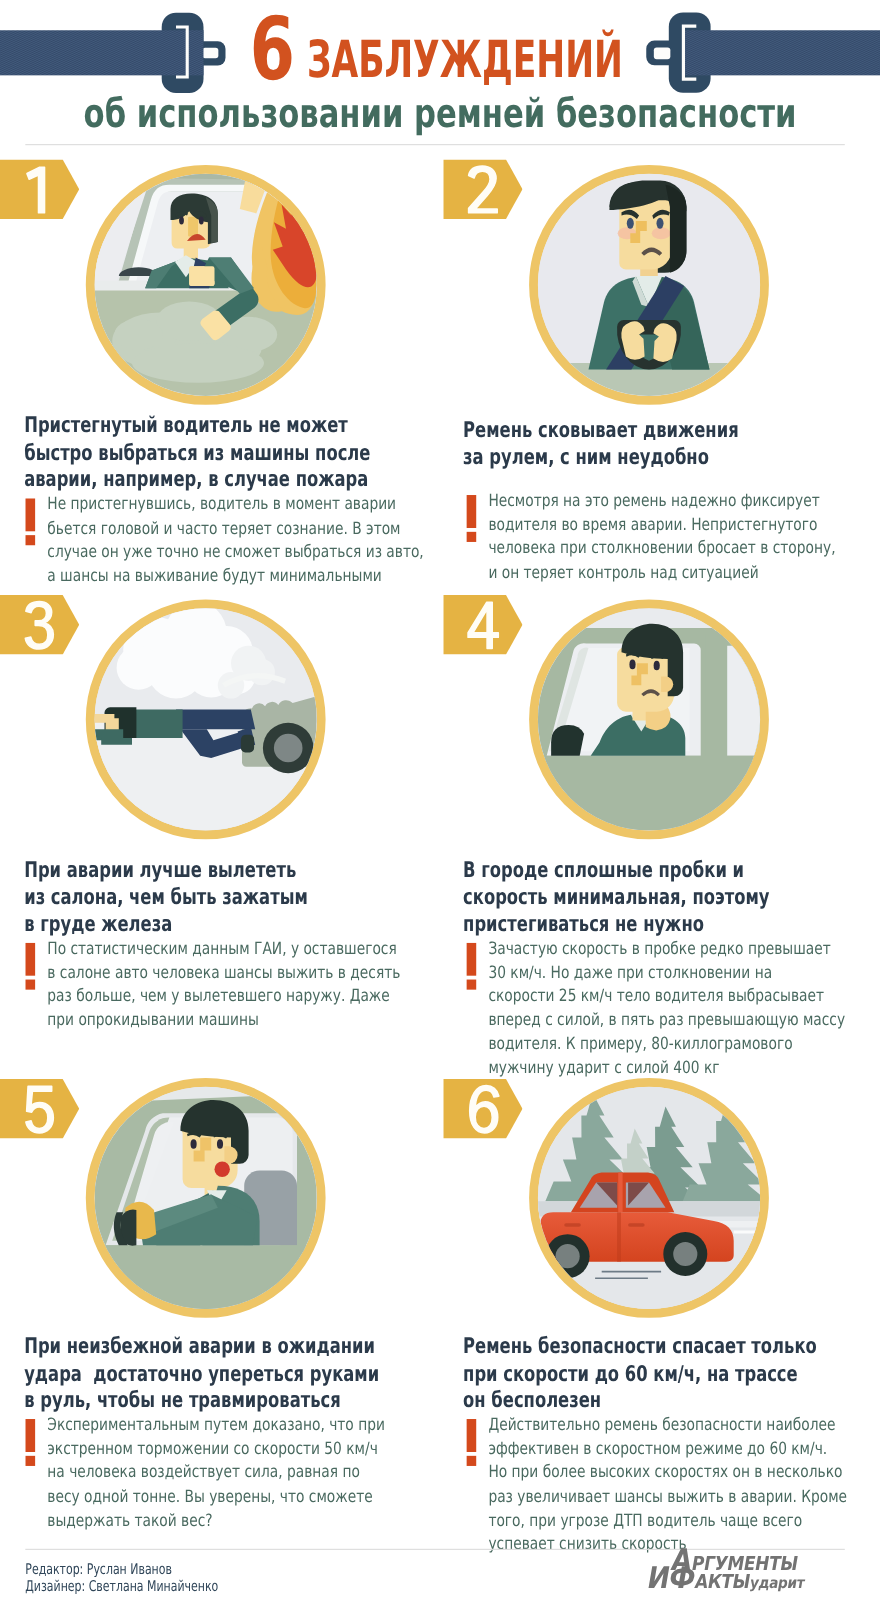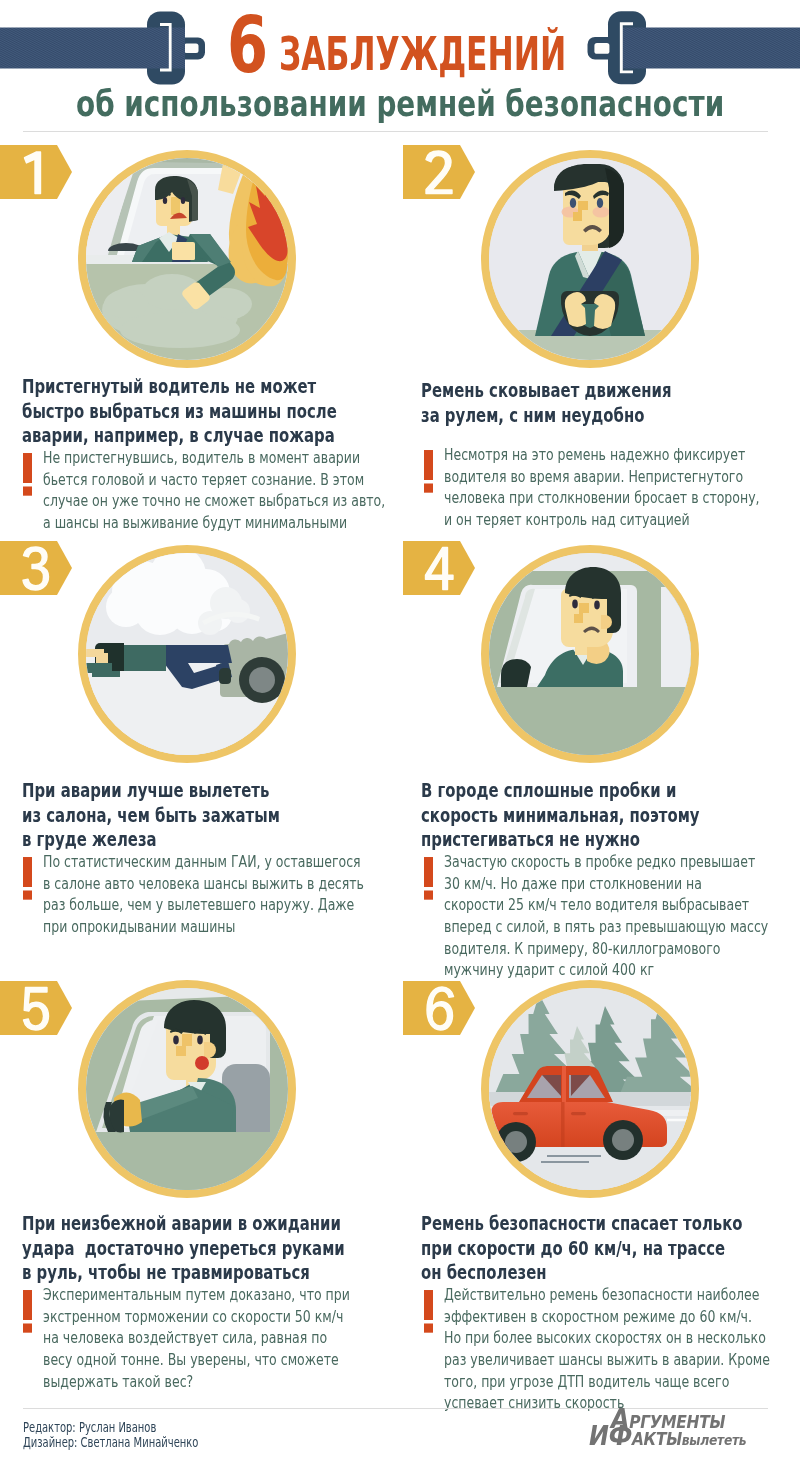--- a/index.html
+++ b/index.html
@@ -523,16 +523,16 @@
   <span>Редактор:</span>
   <span>Руслан Иванов</span>
 </div>
 <div class="ftr-line" style="left:22.5px;top:1433.5px">
   <span>Дизайнер:</span>
   <span>Светлана Минайченко</span>
 </div>
 
 <div class="logo">
   <div class="logo-l1"><span class="lbig">А</span><span>РГУМЕНТЫ</span></div>
-  <div class="logo-l2"><span class="lbig">И</span><span class="lbig">Ф</span><span>АКТЫ</span><span class="lsmall">вылететь</span></div>
+  <div class="logo-l2"><span class="lbig">И</span><span class="lbig">Ф</span><span>АКТЫ</span><span class="lsmall">ударит</span></div>
 </div>
 
 </div>
 
 </body></html>

